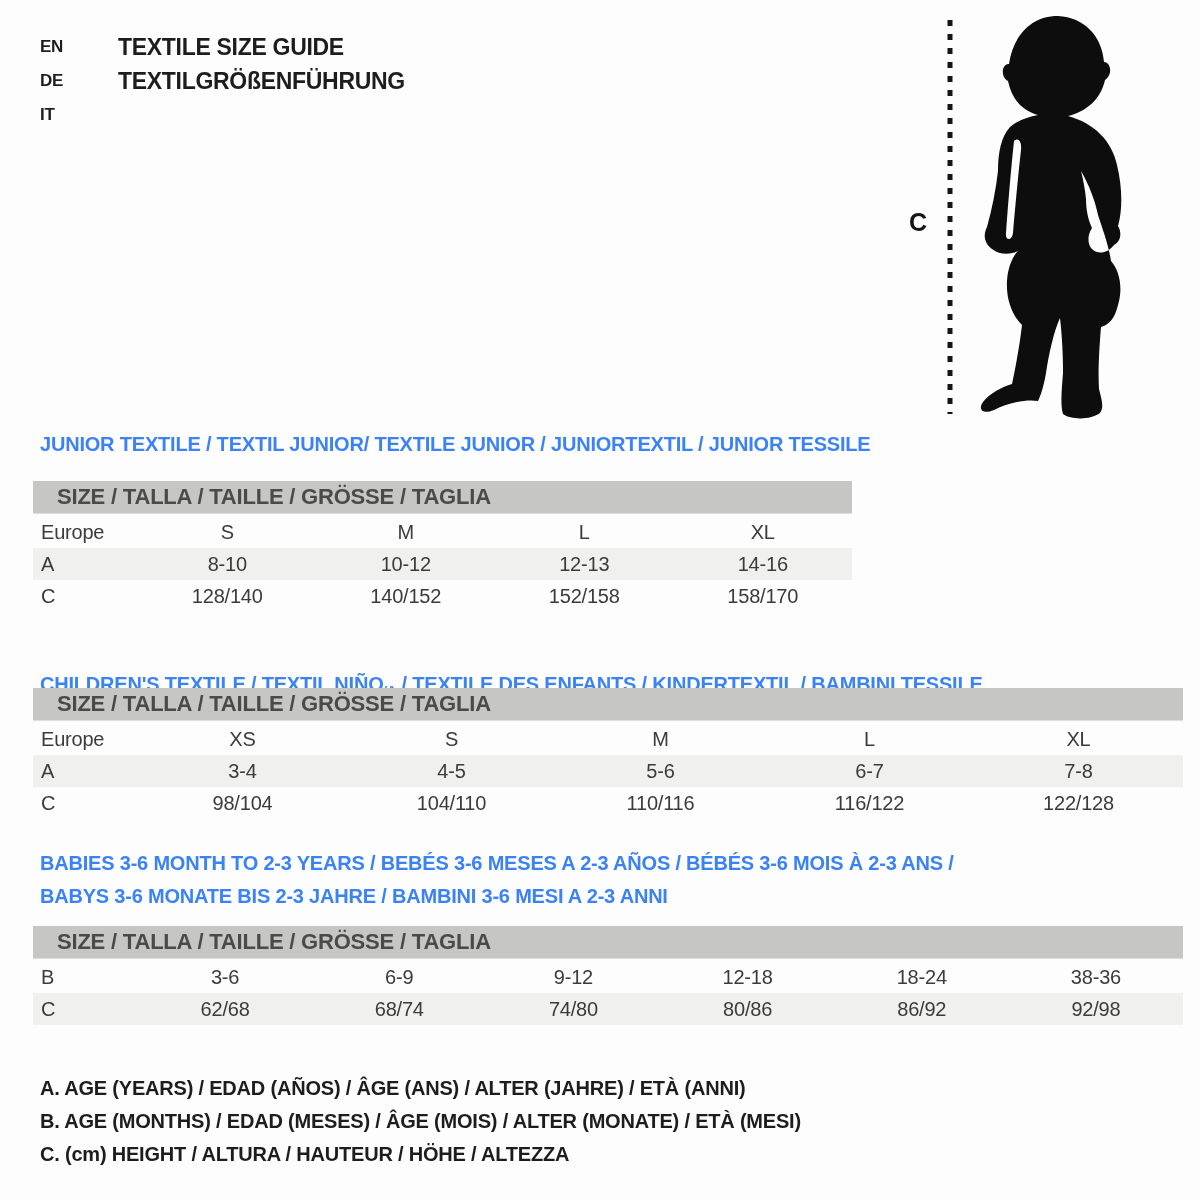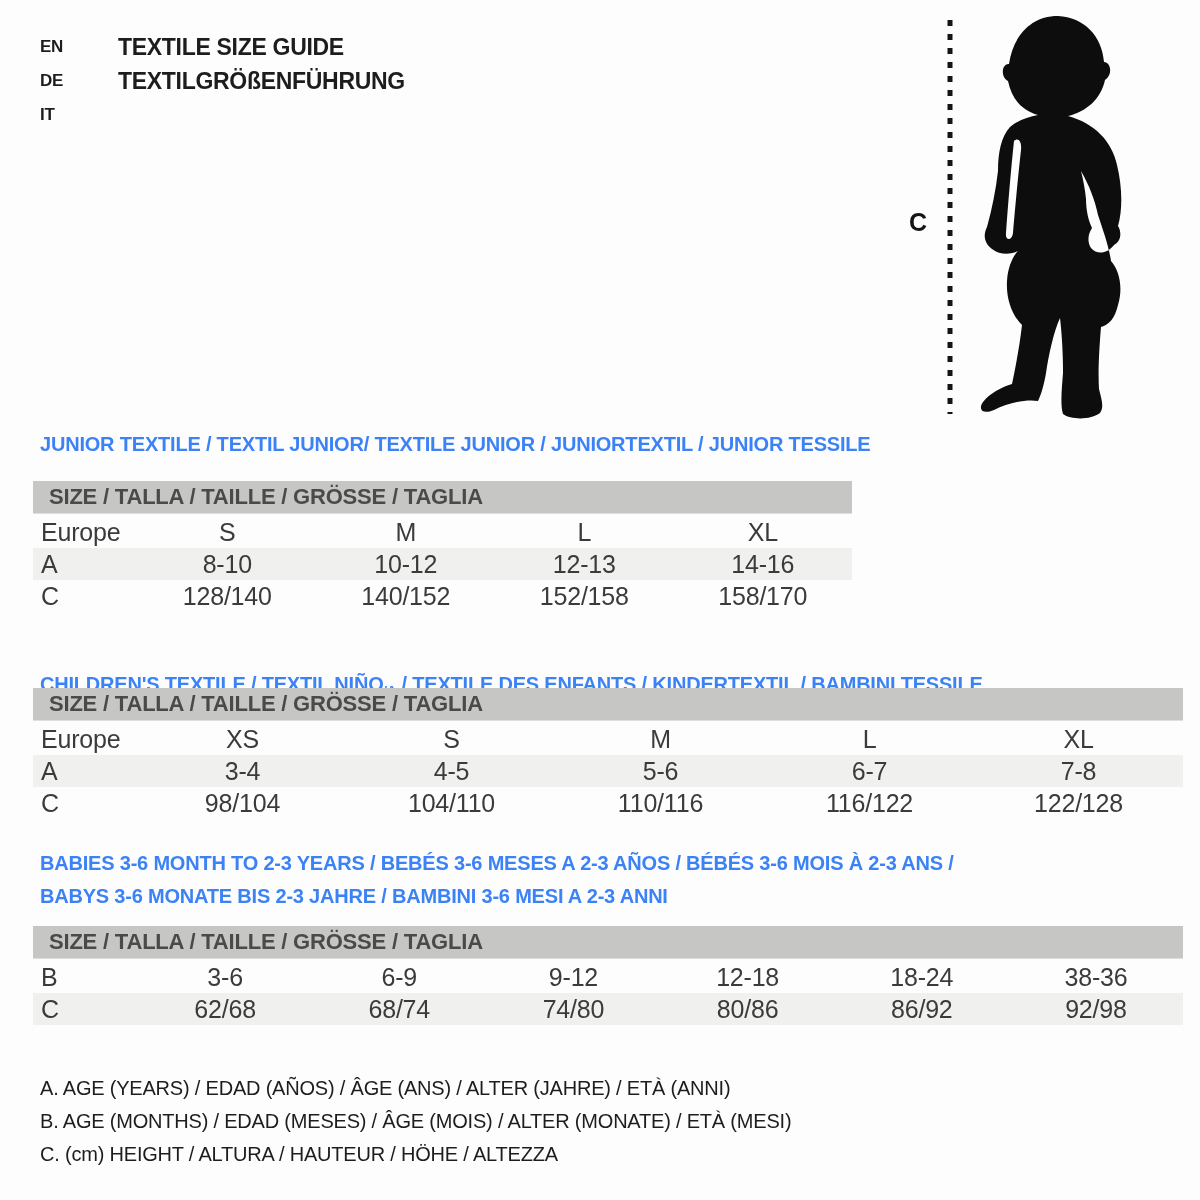--- a/index.html
+++ b/index.html
@@ -41,32 +41,32 @@
   .tbl{position:absolute;left:33px;}
   .sec-junior  .tbl{top:481px;width:819px;}
   .sec-children .tbl{top:688px;width:1150px;}
   .sec-babies  .tbl{top:926px;width:1150px;}
 
   .size-bar{
     height:32px;display:flex;align-items:center;
     background:var(--size-bar-bg,#c6c6c5);
     color:var(--size-bar-text,#4a4a49);
     font-size:22px;font-weight:700;letter-spacing:-0.2px;
-    padding-left:16px;
+    padding-left:24px;
     box-shadow:0 1px 0 #dededd;
     margin-bottom:3px;
   }
-  .trow{height:32px;display:flex;align-items:center;font-size:25px;color:#3b3b3a;letter-spacing:-0.2px;}
+  .trow{height:32px;display:flex;align-items:center;font-size:20px;color:#3b3b3a;letter-spacing:-0.2px;}
   .trow:nth-child(2){background:var(--alt-row-bg,#f0f0ef);}
   .rlabel{width:105px;padding-left:8px;box-sizing:border-box;}
   .cell{flex:1;text-align:center;}
 
   
   .legend{position:absolute;left:40px;top:1072px;}
-  .legend-line{font-size:20px;font-weight:400;line-height:33px;letter-spacing:-0.2px;white-space:nowrap;}
+  .legend-line{font-size:20px;font-weight:700;line-height:33px;letter-spacing:-0.2px;white-space:nowrap;}
 </style>
 </head>
 <body style="background: rgb(253, 253, 253);">
 
 <div class="page">
 
   <div class="lang-list">
       <div class="lang-row">
         <span class="lang-code">EN</span>
         <span class="lang-label">TEXTILE SIZE GUIDE</span>

